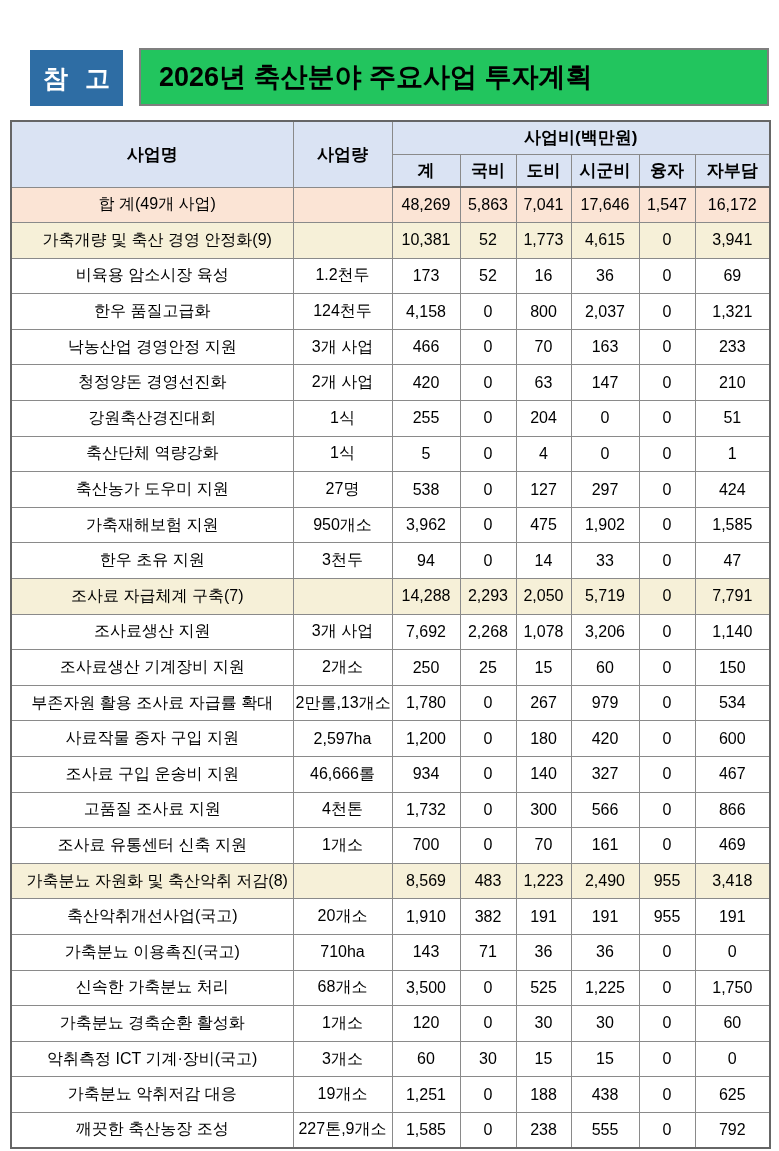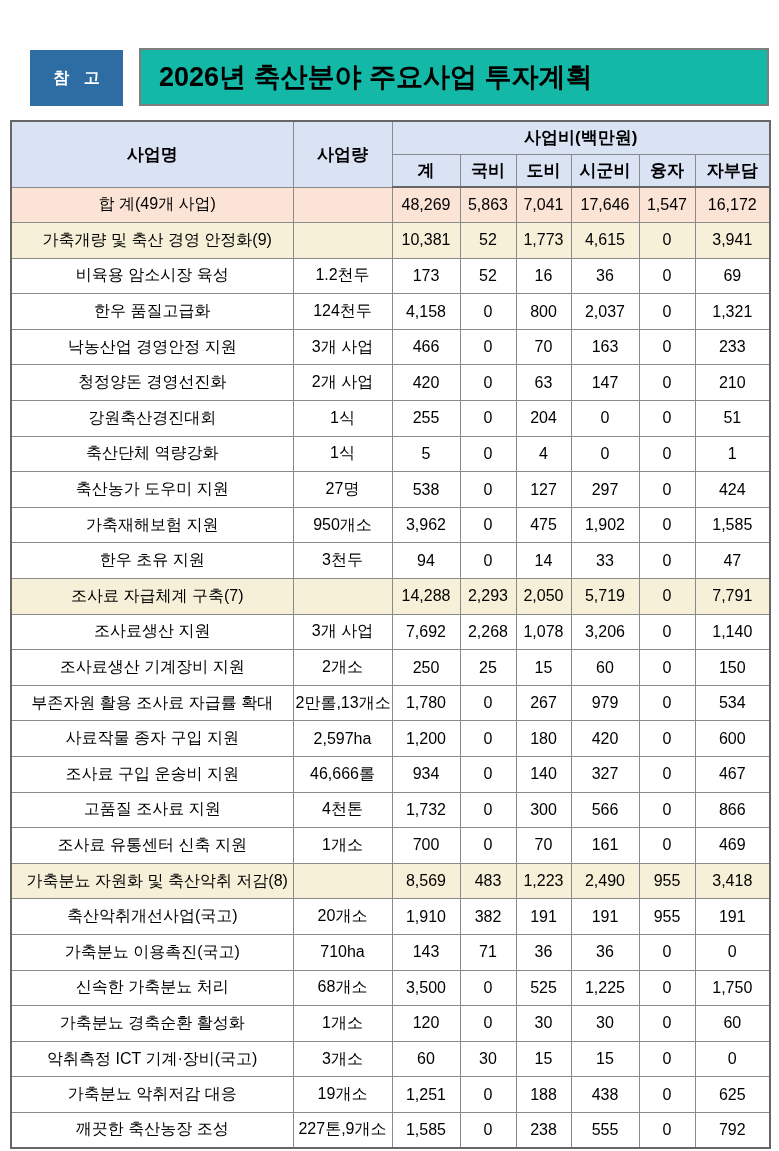--- a/index.html
+++ b/index.html
@@ -12,33 +12,33 @@
     color: #000;
     font-family: "Liberation Sans", "DejaVu Sans", sans-serif;
     overflow: hidden;
   }
   .ref-badge {
     position: absolute;
     left: 30px; top: 50px;
     width: 93px; height: 56px;
     background: #2E6DA4;
     color: #ffffff;
-    font-size: 16px;
+    font-size: 25px;
     font-weight: 700;
     letter-spacing: 5px;
     display: flex;
     align-items: center;
     justify-content: center;
     padding-left: 5px;
   }
   .title-box {
     position: absolute;
     left: 139px; top: 48px;
     width: 630px; height: 58px;
-    background: #14b8a6;
+    background: #22c55e;
     border: 2px solid #7f7f7f;
     display: flex;
     align-items: center;
     padding-left: 18px;
     font-size: 27px;
     font-weight: 700;
     color: #000;
   }
   table.invest {
     position: absolute;

